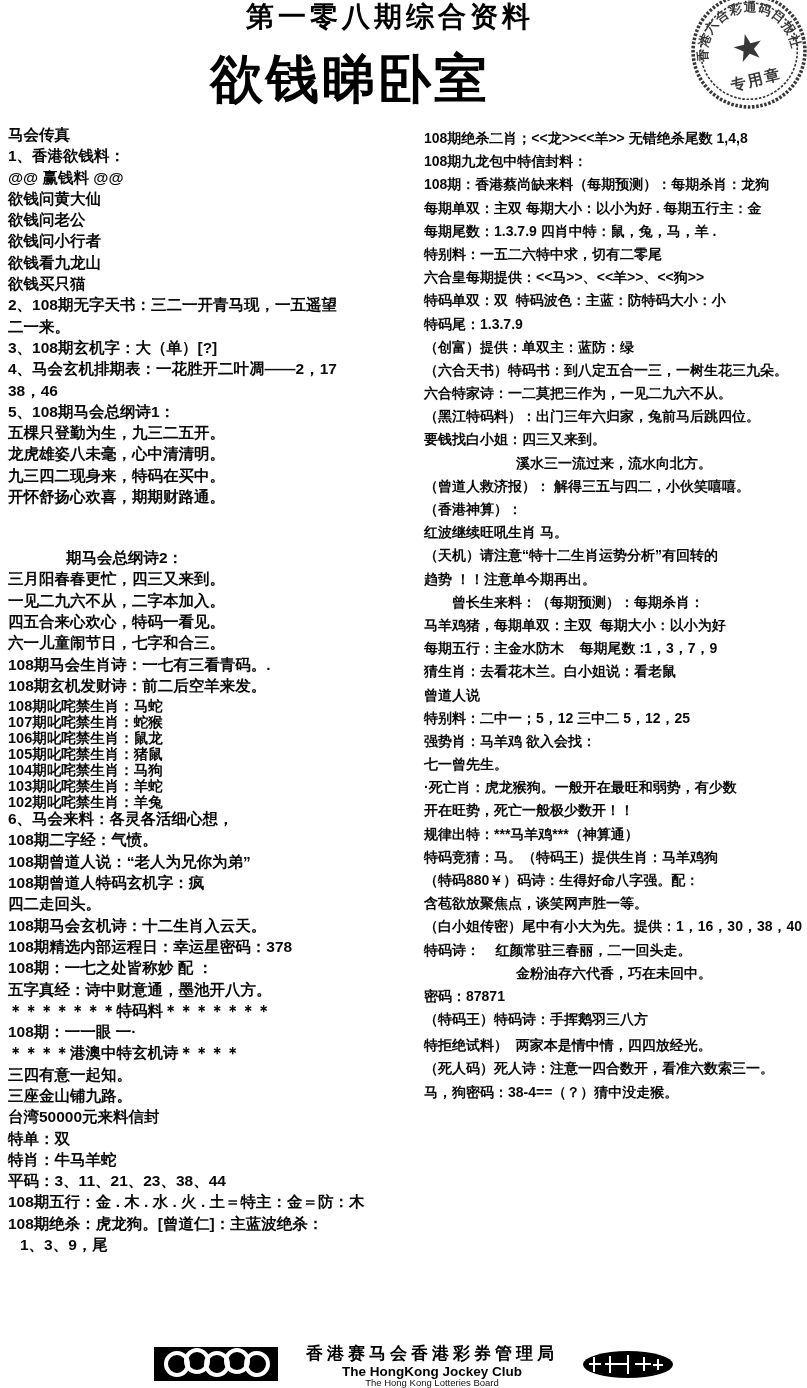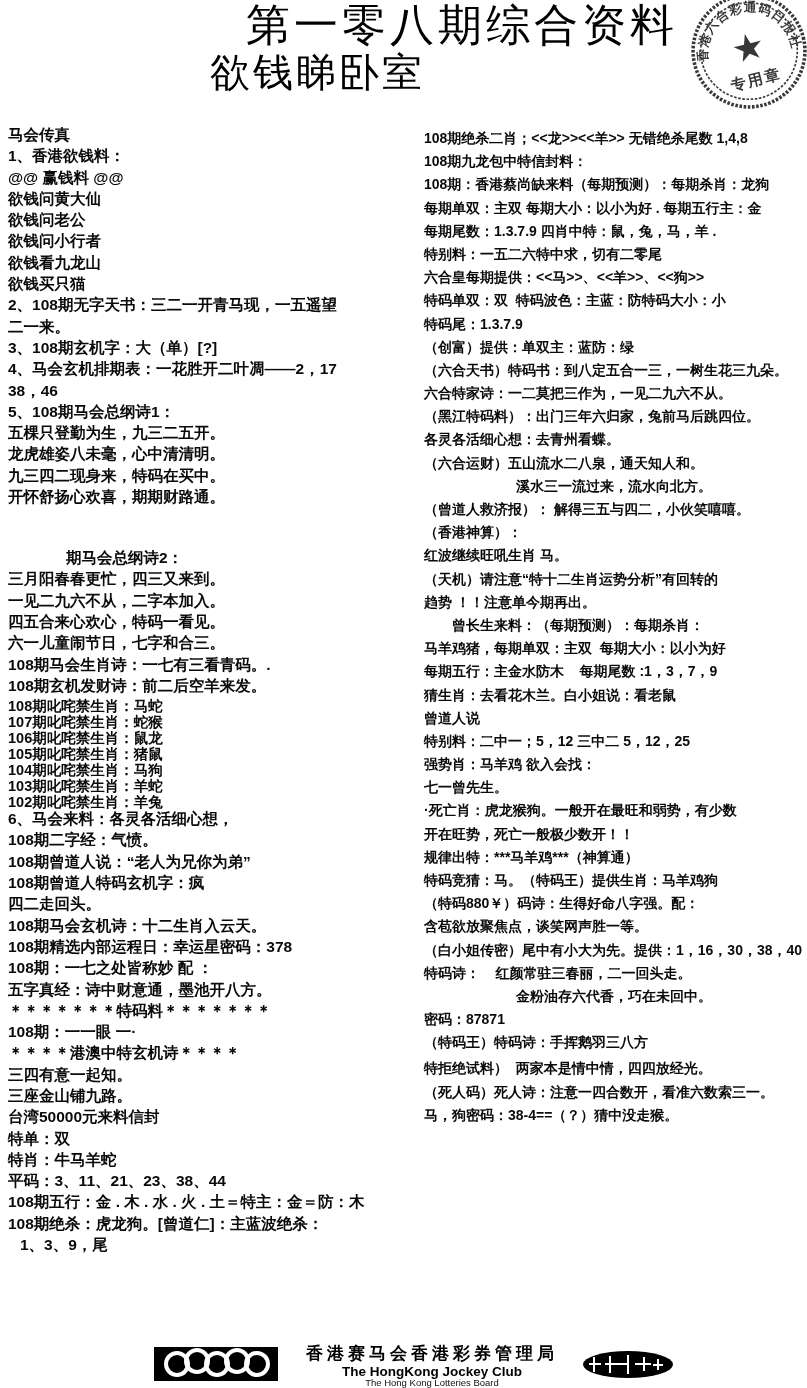--- a/index.html
+++ b/index.html
@@ -7,26 +7,26 @@
   .page{
     position:relative;
     width:807px;height:1388px;
     background:#ffffff;
     color:#0a0a0a;
     font-family:"Liberation Sans","DejaVu Sans",sans-serif;
     overflow:hidden;
   }
   .page-title{
     position:absolute;left:246px;top:2px;
-    font-size:44px;font-weight:400;letter-spacing:4px;
+    font-size:28px;font-weight:700;letter-spacing:4px;
     line-height:1.05;white-space:nowrap;color:#000;
   }
   .page-subtitle{
     position:absolute;left:210px;top:52px;
-    font-size:40px;font-weight:400;letter-spacing:3px;
+    font-size:53px;font-weight:700;letter-spacing:3px;
     line-height:1.0;white-space:nowrap;color:#000;text-align:center;
   }
   .stamp{
     position:absolute;left:689px;top:-10px;width:120px;height:122px;
     transform:rotate(-14deg);
     opacity:.88;
   }
   .col{position:absolute;}
   .col-left{left:8px;top:126px;width:412px;}
   .col-right{left:424px;top:130px;width:382px;}
@@ -158,22 +158,21 @@
       <div class="line">每期单双：主双 每期大小：以小为好 . 每期五行主：金</div>
       <div class="line">每期尾数：1.3.7.9 四肖中特：鼠，兔，马，羊 .</div>
       <div class="line">特别料：一五二六特中求，切有二零尾</div>
       <div class="line">六合皇每期提供：&lt;&lt;马&gt;&gt;、&lt;&lt;羊&gt;&gt;、&lt;&lt;狗&gt;&gt;</div>
       <div class="line">特码单双：双  特码波色：主蓝：防特码大小：小</div>
       <div class="line">特码尾：1.3.7.9</div>
       <div class="line">（创富）提供：单双主：蓝防：绿</div>
       <div class="line">（六合天书）特码书：到八定五合一三，一树生花三九朵。</div>
       <div class="line">六合特家诗：一二莫把三作为，一见二九六不从。</div>
       <div class="line">（黑江特码料）：出门三年六归家，兔前马后跳四位。</div>
-      <div class="line">各灵各活细心想：去青州看蝶。</div>
-      <div class="line">（六合运财）五山流水二八泉，通天知人和。</div>
+      <div class="line">要钱找白小姐：四三又来到。</div>
       <div class="line ind2">溪水三一流过来，流水向北方。</div>
       <div class="line">（曾道人救济报）： 解得三五与四二，小伙笑嘻嘻。</div>
       <div class="line">（香港神算）：</div>
       <div class="line">红波继续旺吼生肖 马。</div>
       <div class="line">（天机）请注意“特十二生肖运势分析”有回转的</div>
       <div class="line">趋势 ！！注意单今期再出。</div>
       <div class="line ind3">曾长生来料：（每期预测）：每期杀肖：</div>
       <div class="line">马羊鸡猪，每期单双：主双  每期大小：以小为好</div>
       <div class="line">每期五行：主金水防木    每期尾数 :1，3，7，9</div>
       <div class="line">猜生肖：去看花木兰。白小姐说：看老鼠</div>

